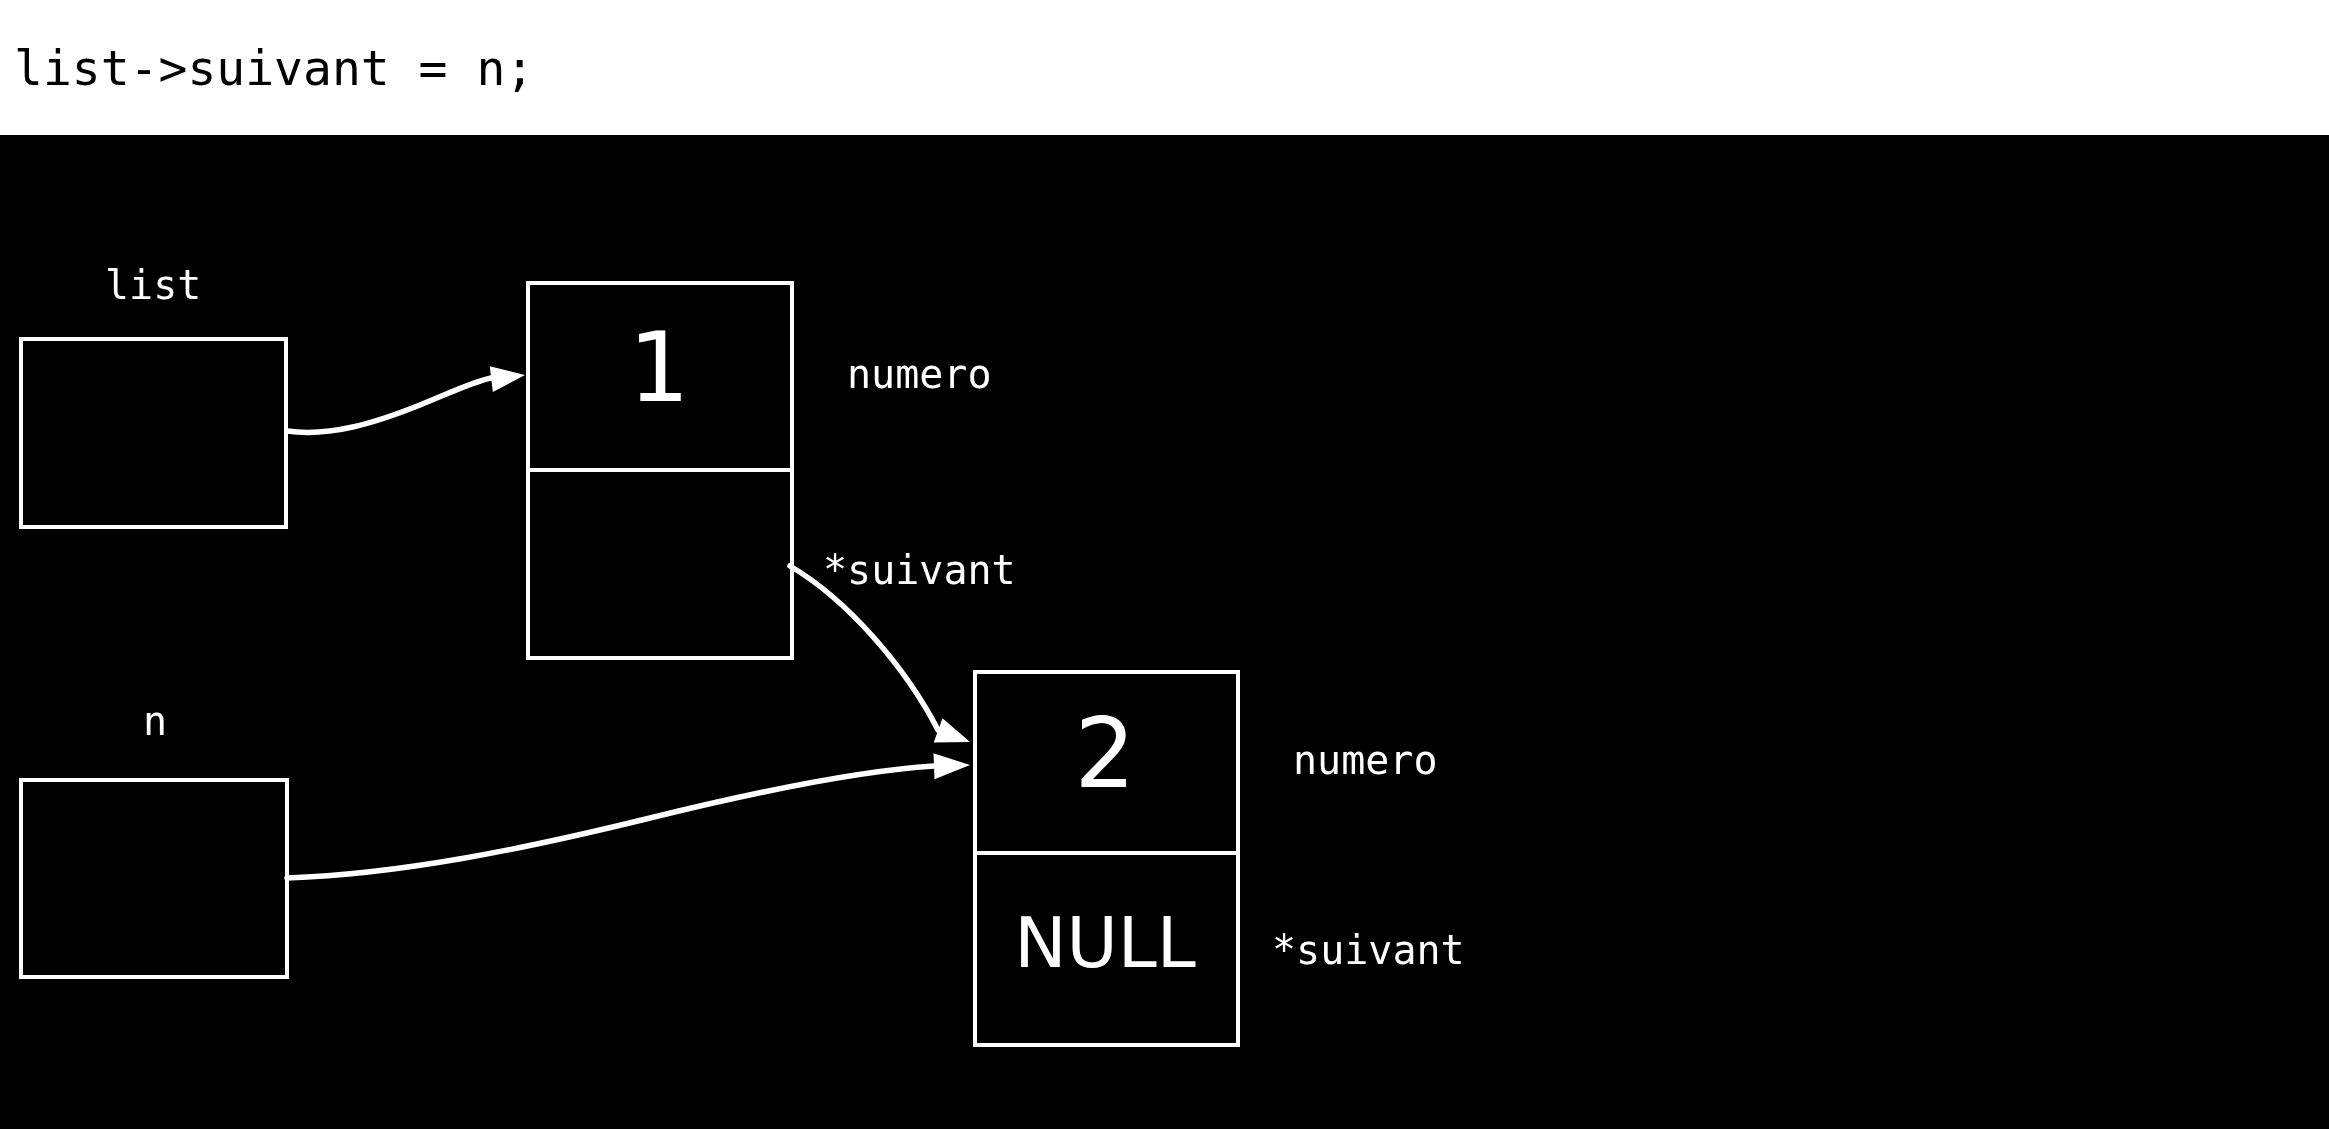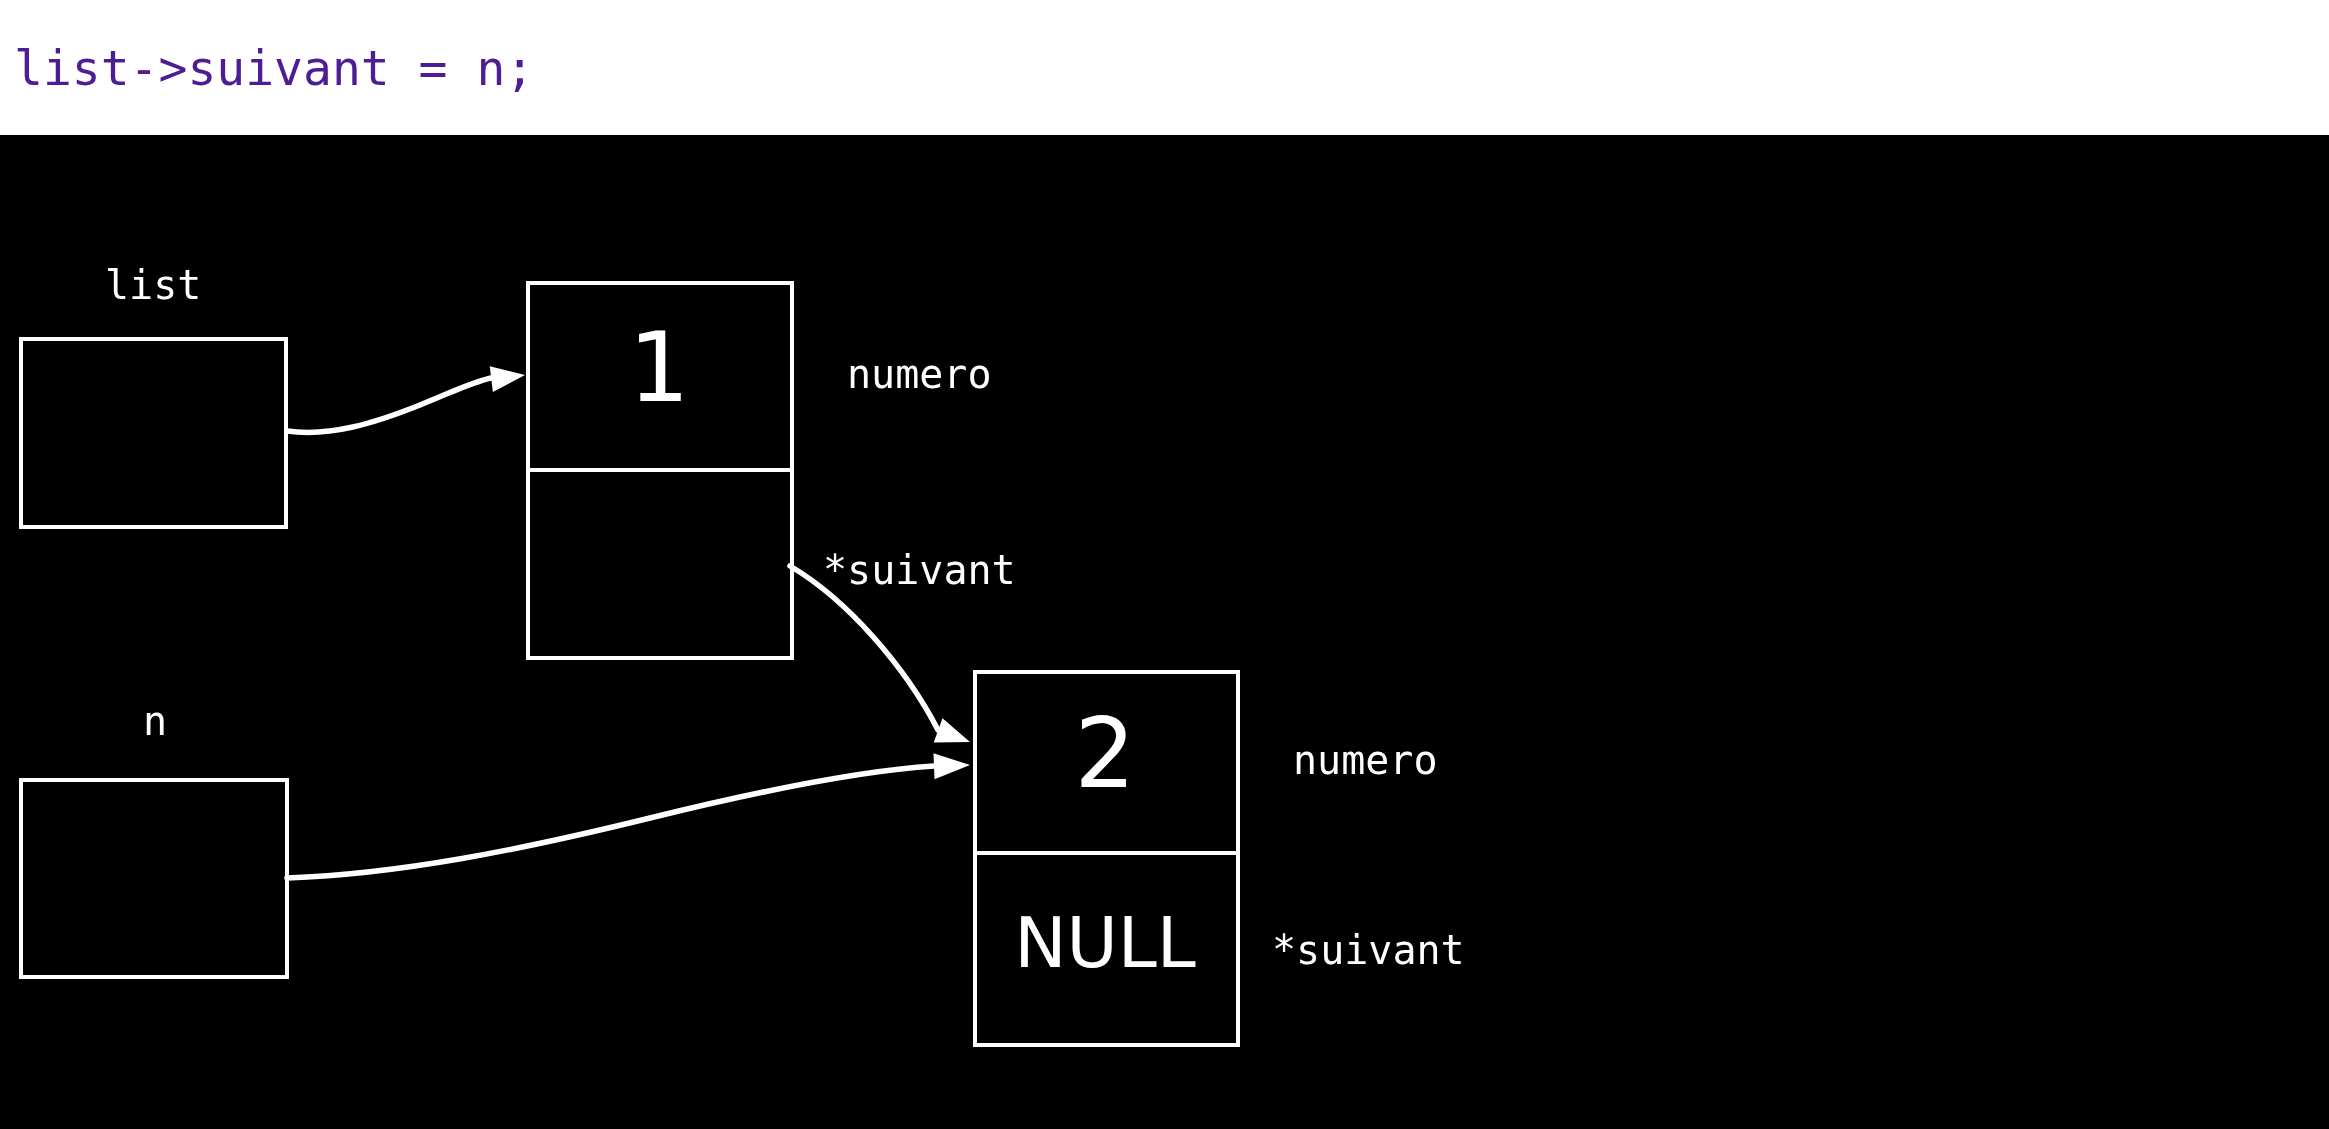--- a/index.html
+++ b/index.html
@@ -21,21 +21,21 @@
     width: 2329px;
     height: 135px;
     background: #ffffff;
     display: flex;
     align-items: center;
   }
   .code-text {
     margin-left: 14px;
     font-family: "DejaVu Sans Mono", monospace;
     font-size: 48px;
-    color: #4c1d95;
+    color: #000000;
     white-space: pre;
   }
   svg.diagram {
     position: absolute;
     left: 0; top: 0;
     width: 2329px;
     height: 1129px;
     display: block;
   }
   .box {

